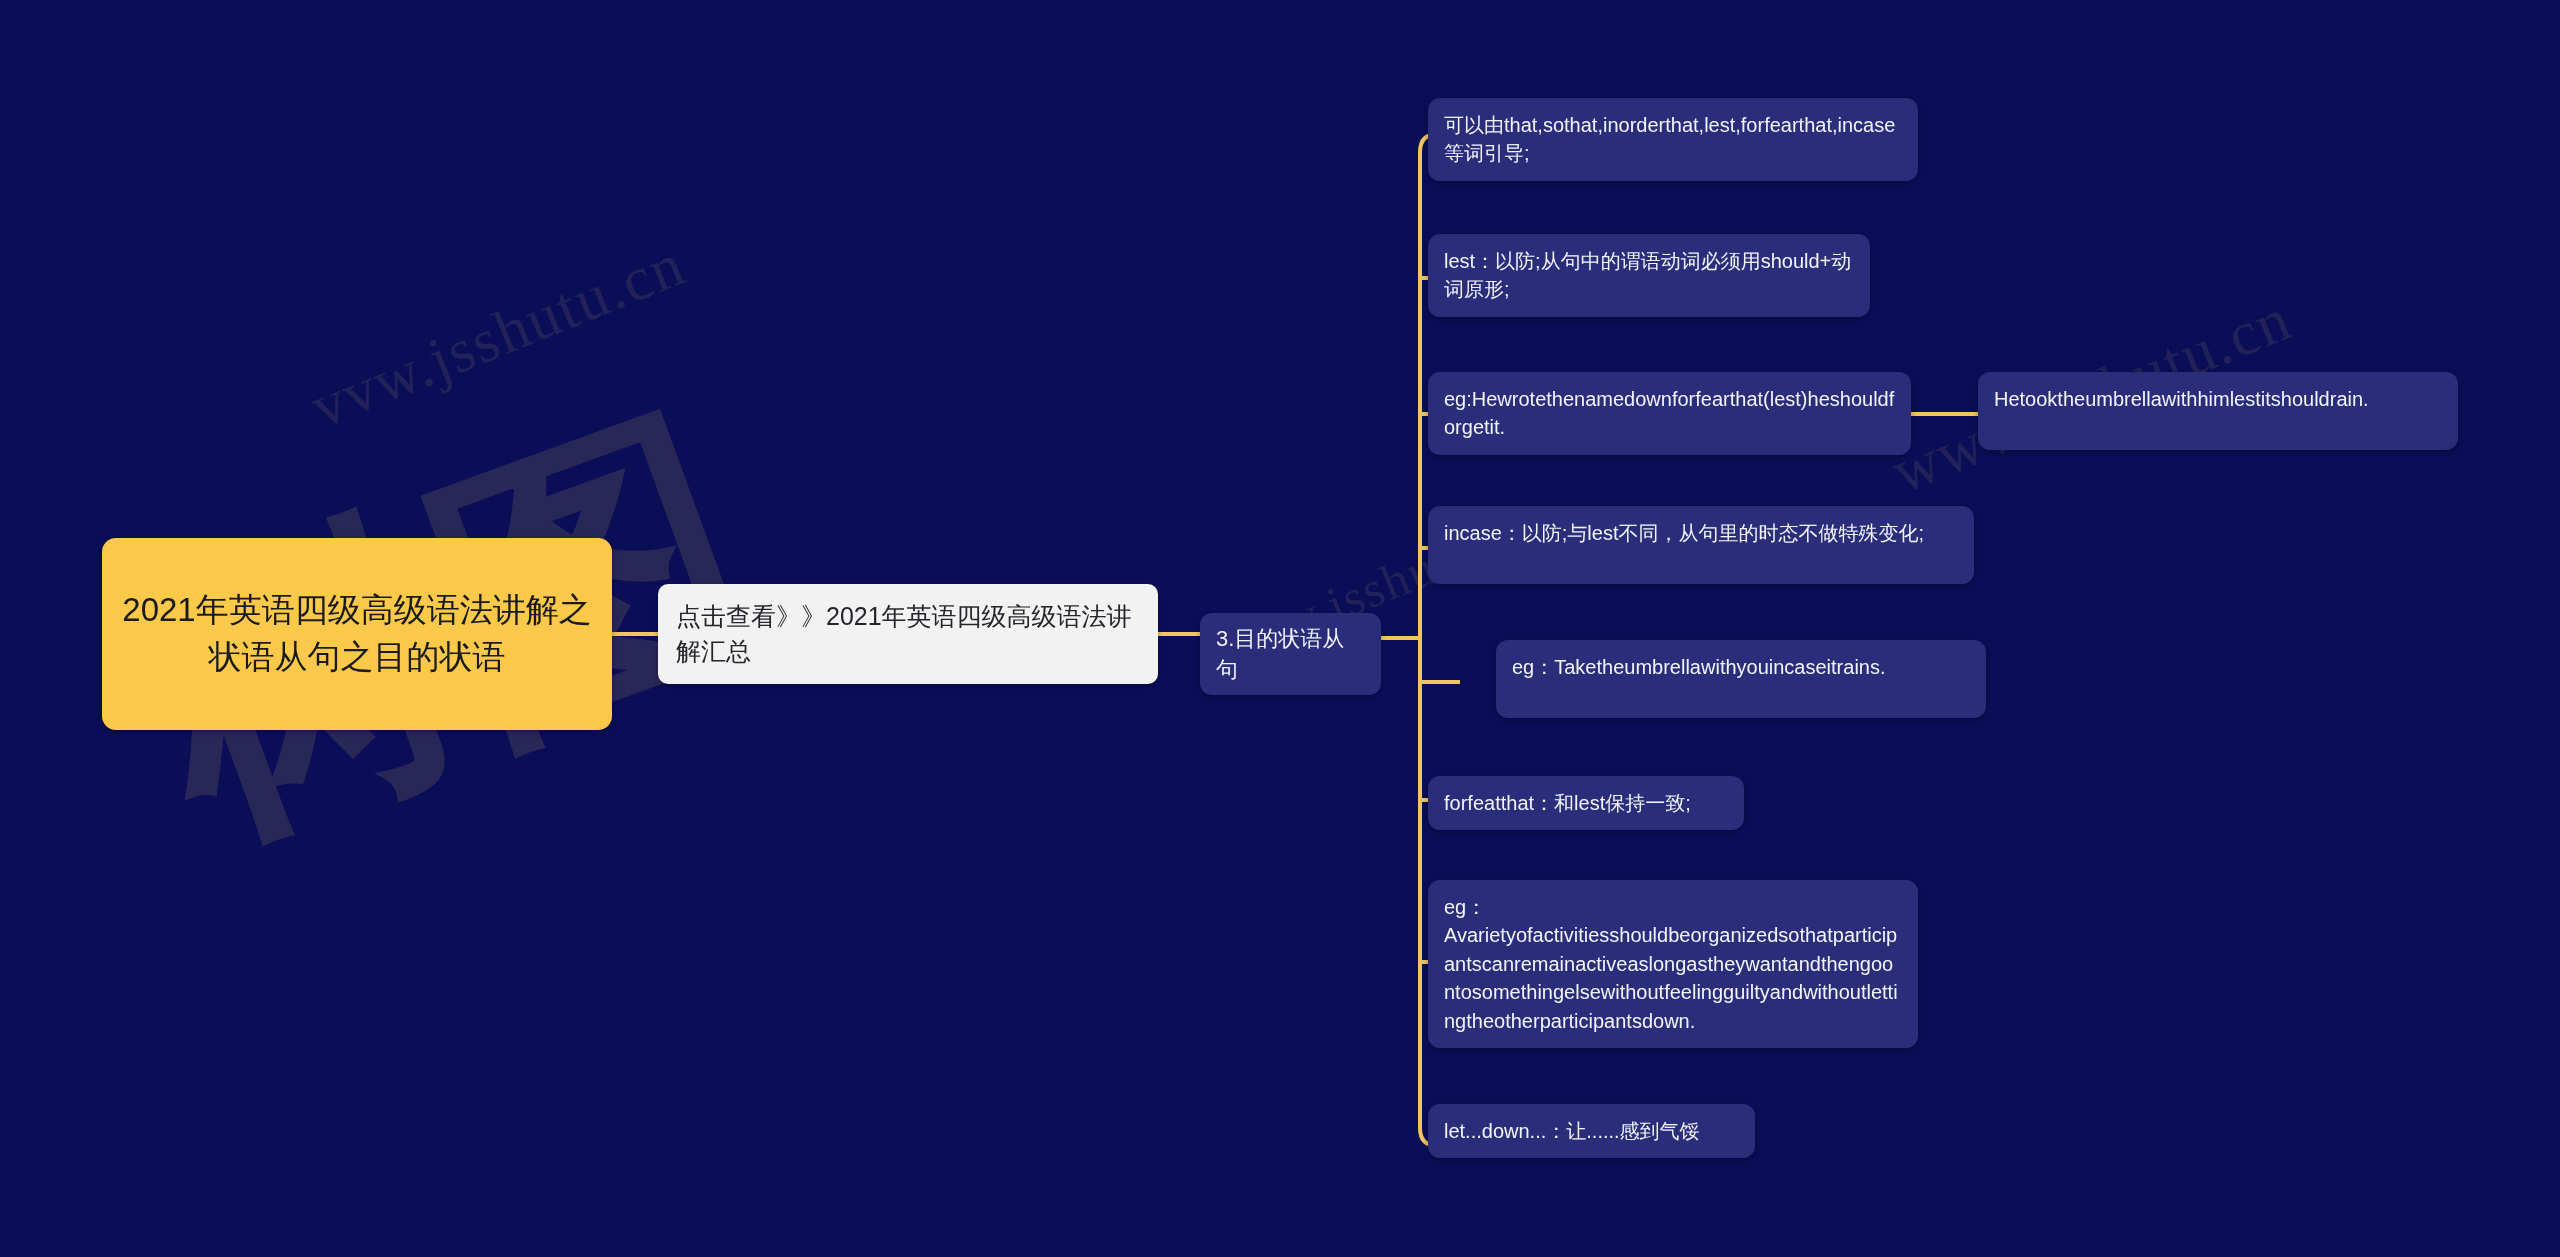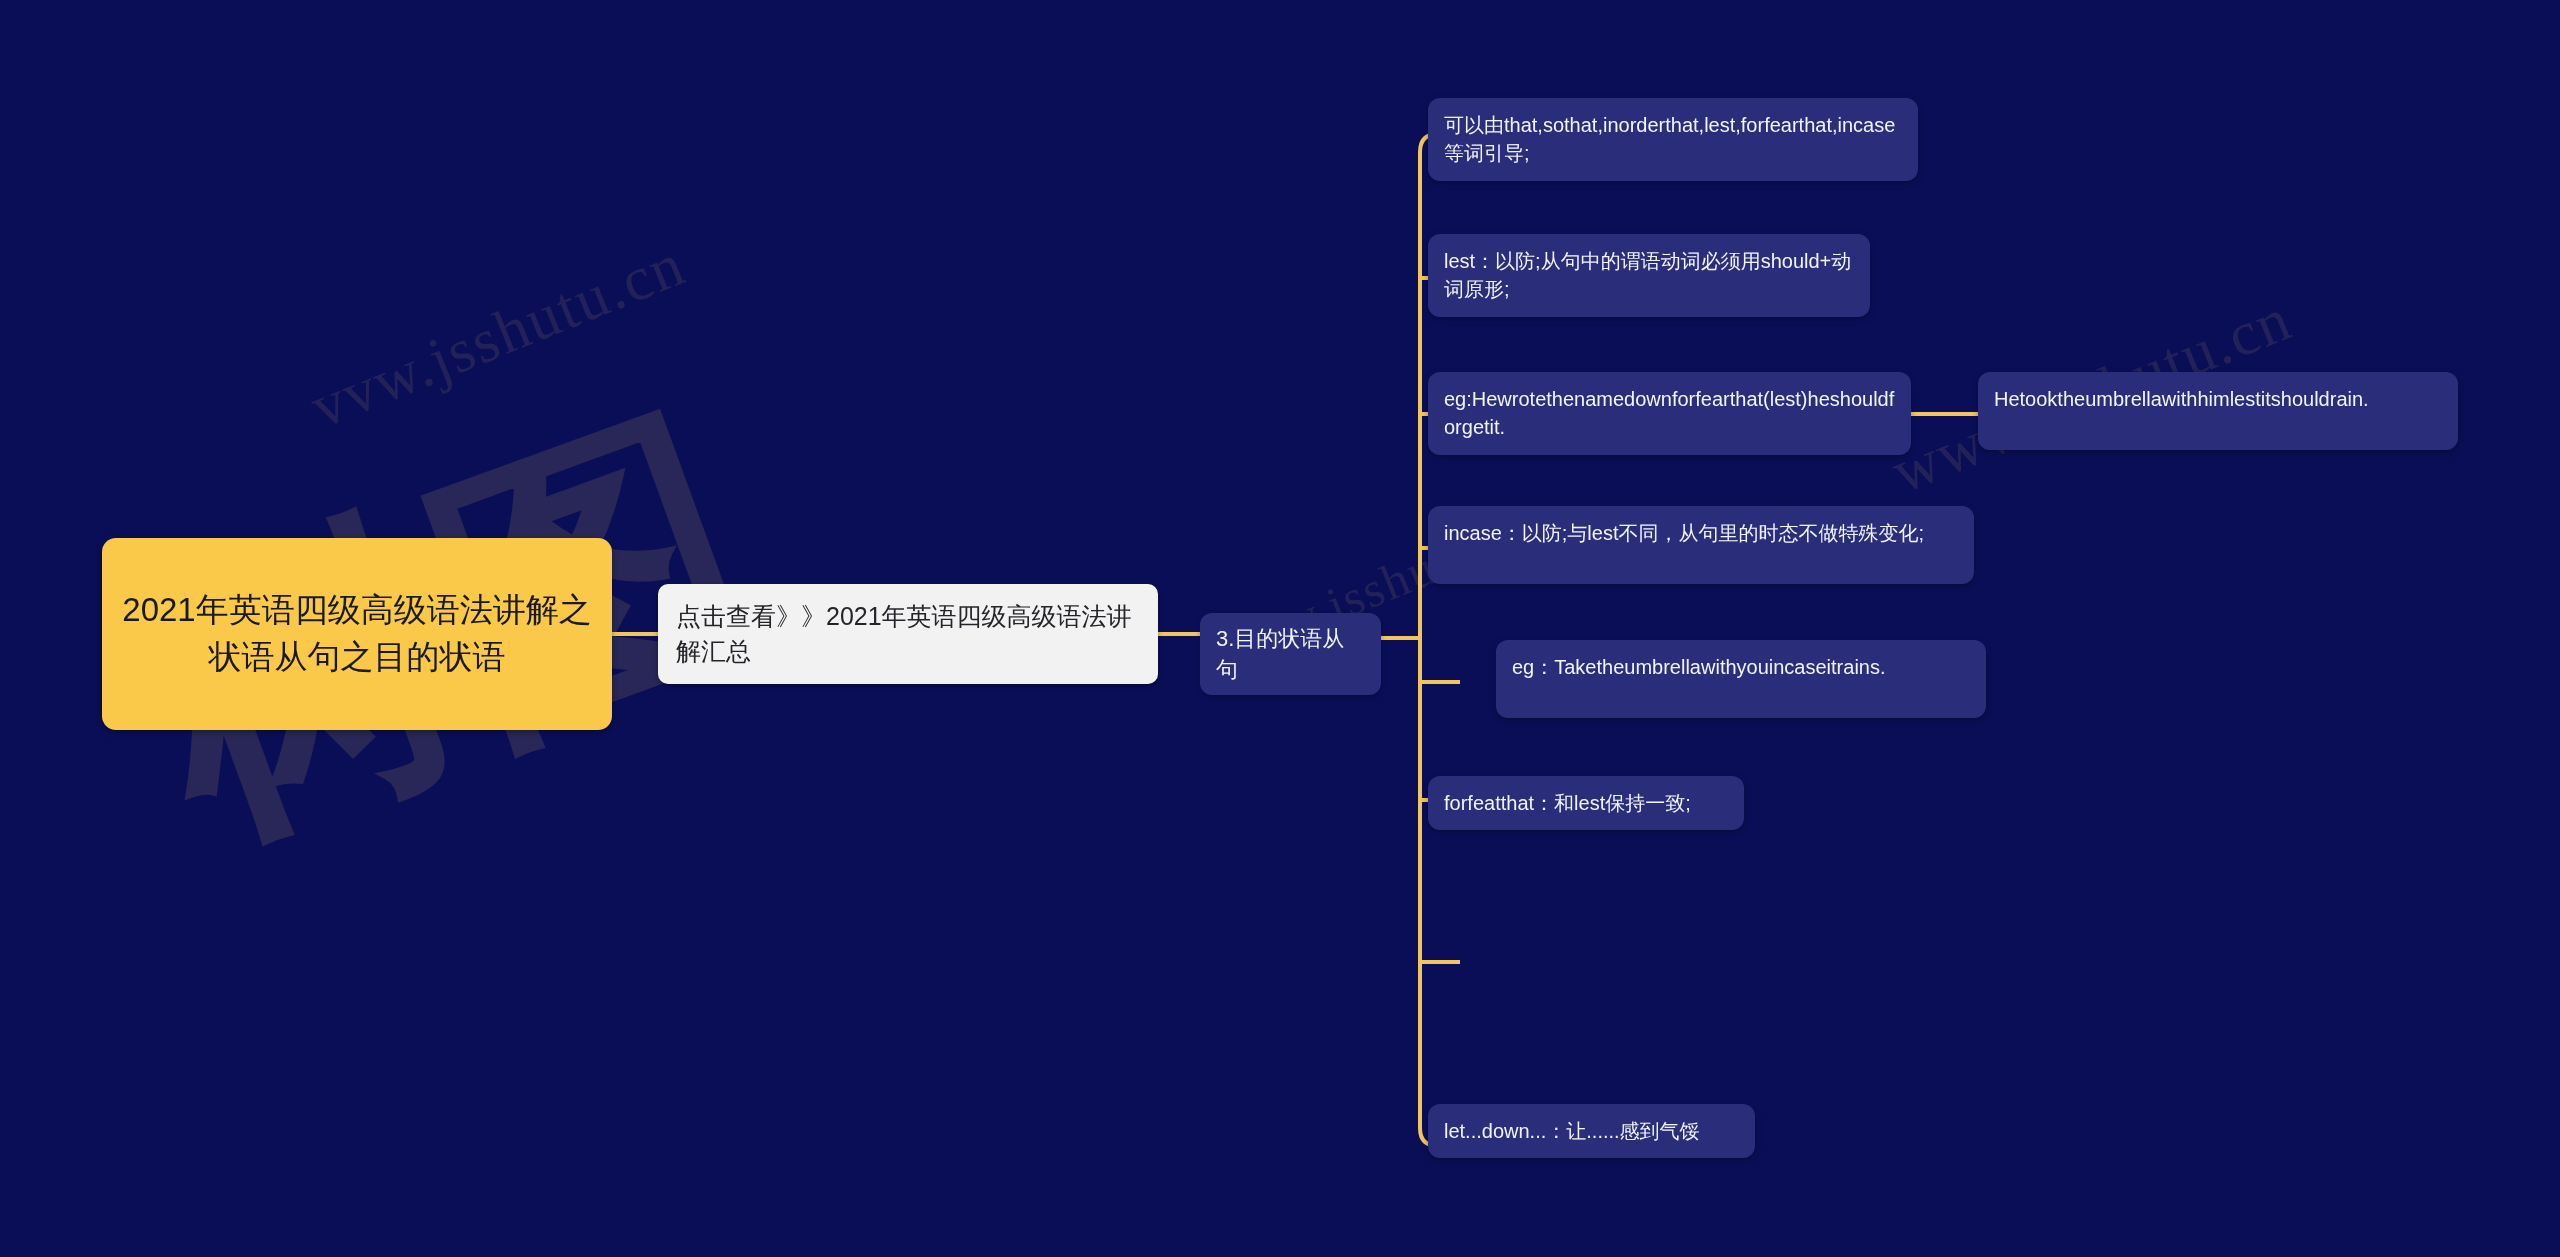--- a/index.html
+++ b/index.html
@@ -165,20 +165,23 @@
   </div>
 
   <div class="node node-leaf" style="left: 1496px; top: 640px; width: 490px; min-height: 78px; background: rgb(42, 46, 122); color: rgb(243, 243, 250);">
     <span class="txt">eg：Taketheumbrellawithyouincaseitrains.</span>
   </div>
 
   <div class="node node-leaf" style="left: 1428px; top: 776px; width: 316px; min-height: 48px; align-items: center; background: rgb(42, 46, 122); color: rgb(243, 243, 250);">
     <span class="txt">forfeatthat：和lest保持一致;</span>
   </div>
 
+  <div class="node node-leaf" style="left: 1428px; top: 880px; width: 490px; min-height: 165px; background: rgb(42, 46, 122); color: rgb(243, 243, 250);">
+    <span class="txt">eg：Avarietyofactivitiesshouldbeorganizedsothatparticipantscanremainactiveaslongastheywantandthengoontosomethingelsewithoutfeelingguiltyandwithoutlettingtheotherparticipantsdown.</span>
+  </div>
 
   <div class="node node-leaf" style="left: 1428px; top: 1104px; width: 327px; min-height: 48px; align-items: center; background: rgb(42, 46, 122); color: rgb(243, 243, 250);">
     <span class="txt">let...down...：让......感到气馁</span>
   </div>
 
   <div class="node node-leaf" style="left: 1978px; top: 372px; width: 480px; min-height: 78px; background: rgb(42, 46, 122); color: rgb(243, 243, 250);">
     <span class="txt">Hetooktheumbrellawithhimlestitshouldrain.</span>
   </div>
 
 </div>

